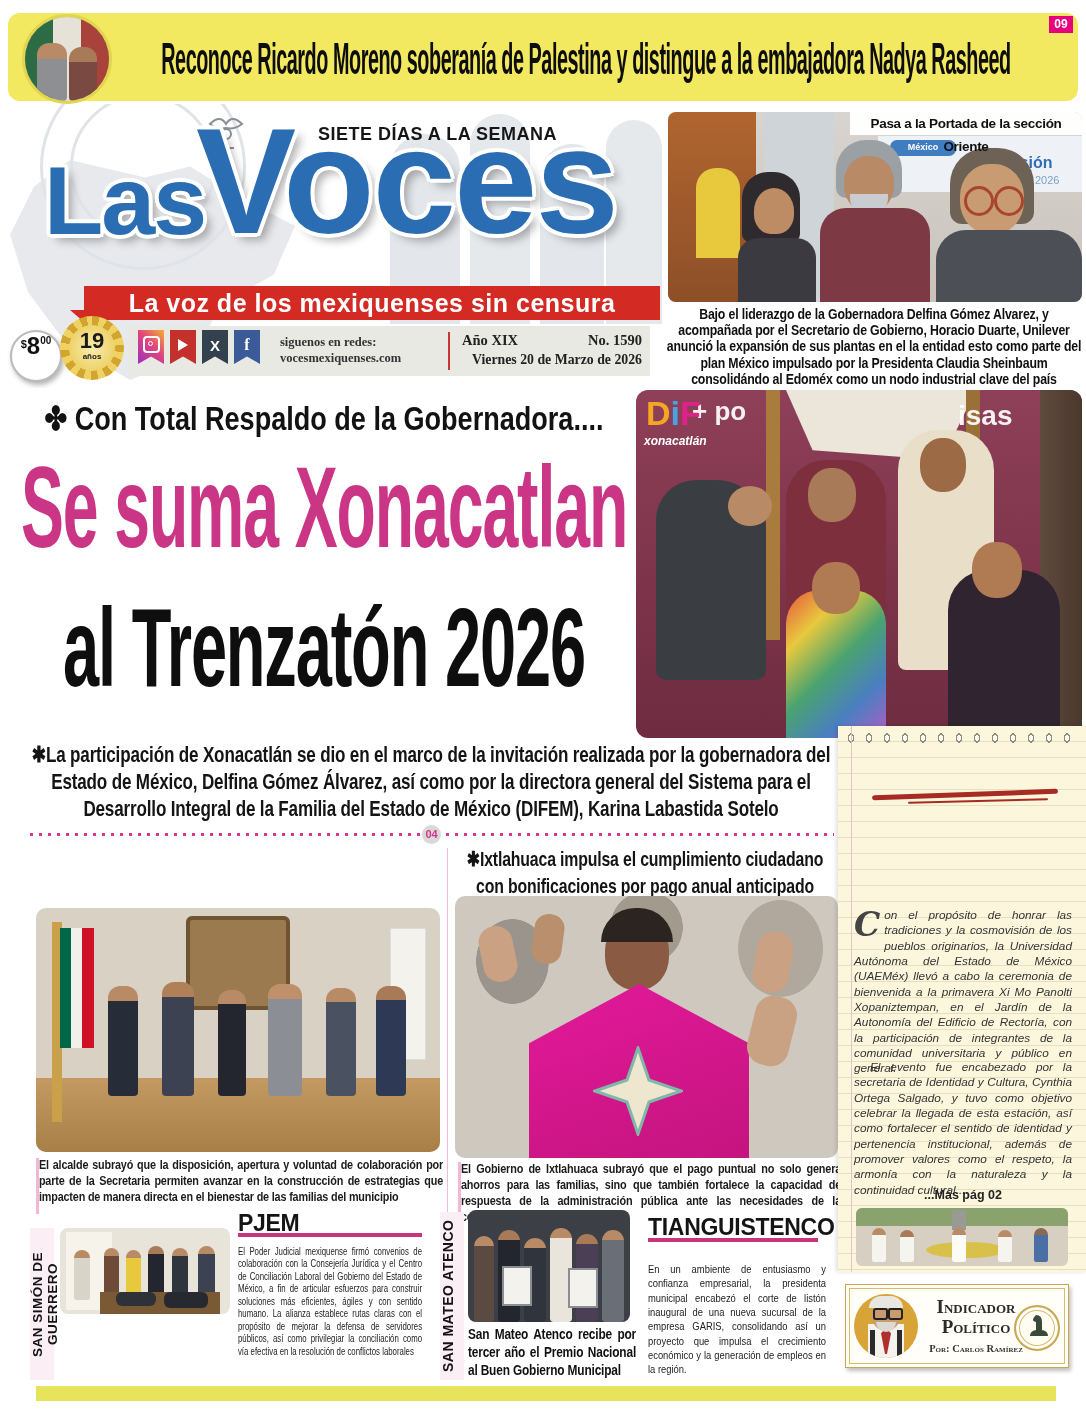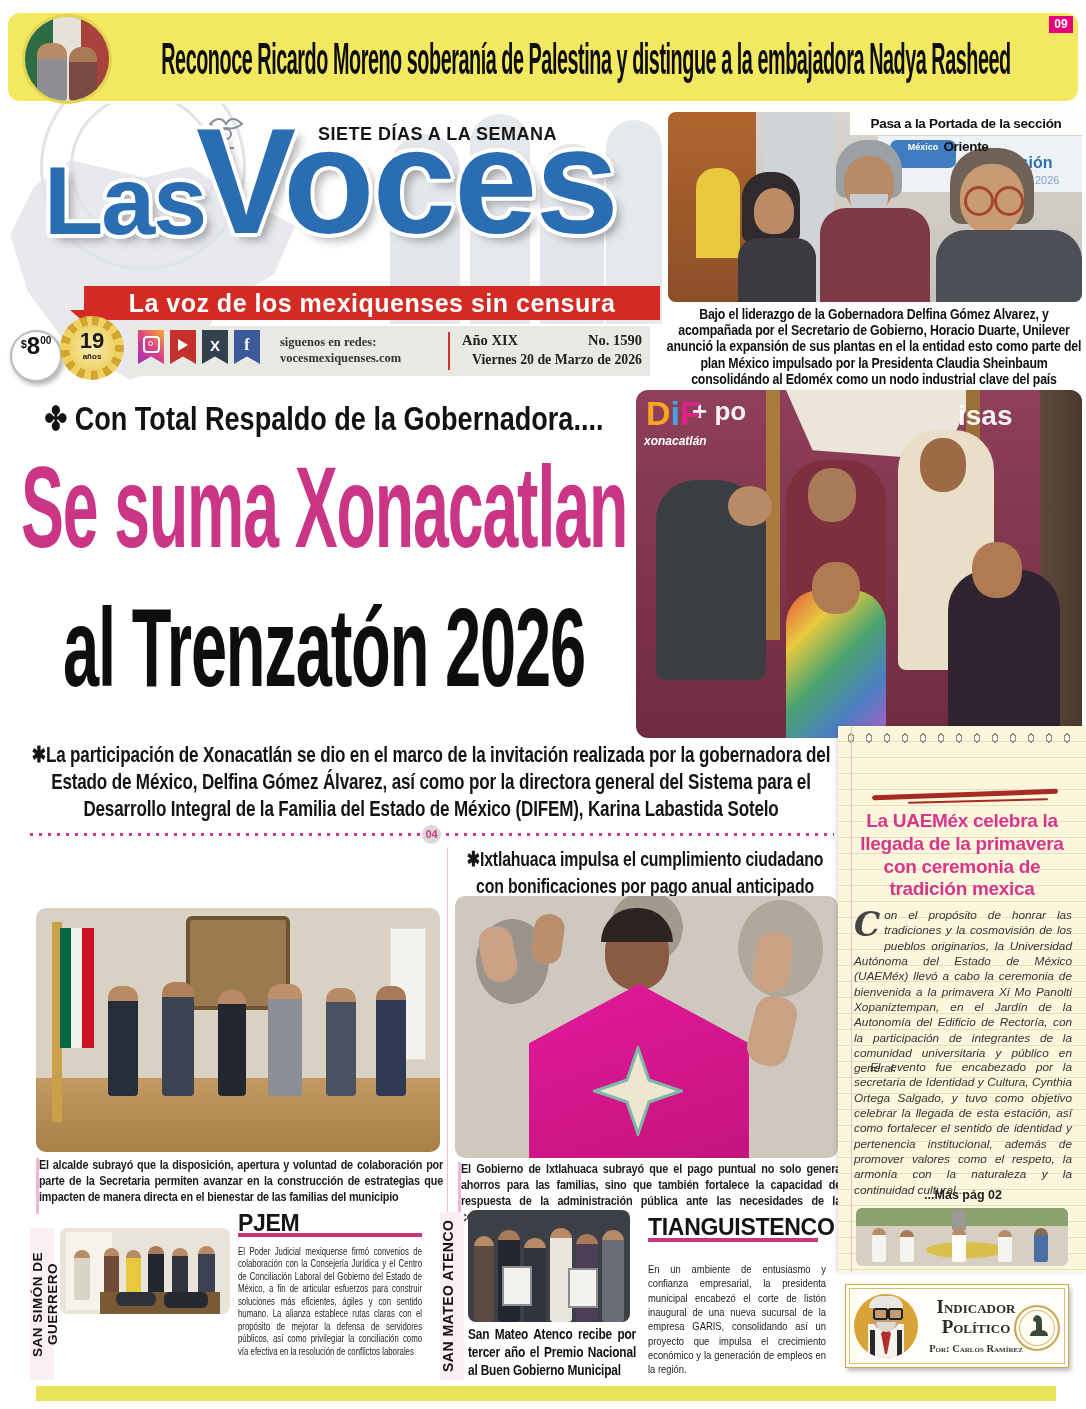--- a/index.html
+++ b/index.html
@@ -151,21 +151,21 @@
         </div>
         <div style="text-align:right;font-size:13.8px;">Viernes 20 de Marzo de 2026</div>
       </div>
     </div>
   </div>
 
   <div class="photo" style="left:668px;top:112px;width:414px;height:190px;border-radius:8px;background:linear-gradient(180deg,#d8d4cf,#c8c2ba);">
     <div class="shp" style="left:0;top:0;width:88px;height:100%;background:linear-gradient(180deg,#b0652f,#8d4f28);"></div>
     <div class="shp" style="left:96px;top:0;width:70px;height:100%;background:#cfd4d8;"></div>
     <div class="shp" style="left:210px;top:24px;width:204px;height:56px;background:#eef2f6;"></div>
-    <div class="shp" style="left:222px;top:28px;width:66px;height:28px;background:#3f7cc0;border-radius:7px;color:#fff;font-size:9px;font-weight:700;text-align:center;line-height:14px;">México</div>
+    <div class="shp" style="left:222px;top:28px;width:66px;height:16px;background:#3f7cc0;border-radius:7px;color:#fff;font-size:9px;font-weight:700;text-align:center;line-height:14px;">México</div>
     <div class="shp" style="left:300px;top:42px;color:#2f6db5;font-size:16px;font-weight:700;">e Inversión</div>
     <div class="shp" style="left:318px;top:62px;color:#7f9ec4;font-size:11px;">marzo de 2026</div>
     <div class="shp" style="left:28px;top:56px;width:44px;height:90px;background:#e8c93e;border-radius:20px 20px 0 0;"></div>
     <div class="shp" style="left:74px;top:60px;width:58px;height:70px;background:#2f2a2e;border-radius:26px 26px 8px 8px;"></div>
     <div class="shp" style="left:86px;top:76px;width:40px;height:46px;background:#bd8c64;border-radius:50% 50% 42% 42%;"></div>
     <div class="shp" style="left:70px;top:126px;width:78px;height:64px;background:#3a3a40;border-radius:20px 20px 0 0;"></div>
     <div class="shp" style="left:168px;top:28px;width:66px;height:58px;background:#9aa0a4;border-radius:30px 30px 10px 10px;"></div>
     <div class="shp" style="left:176px;top:44px;width:50px;height:56px;background:#b98a66;border-radius:46%;"></div>
     <div class="shp" style="left:182px;top:82px;width:38px;height:22px;background:#c9cdd1;border-radius:0 0 18px 18px;"></div>
     <div class="shp" style="left:152px;top:96px;width:110px;height:94px;background:#7e3a44;border-radius:26px 26px 0 0;"></div>
@@ -306,21 +306,20 @@
   <div class="sectline" style="left:648px;top:1238px;width:170px;"></div>
   <div class="fit" style="left:648px;top:1262px;width:178px;height:118px;">
     <div class="in j" style="--sx:.84;width:212px;font-size:11.2px;font-weight:500;line-height:1.28;color:#222;">En un ambiente de entusiasmo y confianza empresarial, la presidenta municipal encabezó el corte de listón inaugural de una nueva sucursal de la empresa GARIS, consolidando así un proyecto que impulsa el crecimiento económico y la generación de empleos en la región.</div>
   </div>
 
   <div class="notepad">
     <div class="holes"></div>
     <div class="shp" style="left:13px;top:0;width:1px;height:100%;background:#e6c4c4;"></div>
     <div class="scribble"></div>
     <div class="scribble2"></div>
-    <div class="nota-hl">La UAEMéx celebra la llegada de la primavera con ceremonia de tradición mexica</div>
     <div class="nota-body" style="top:182px;">
       <span class="dropcap">C</span><span>on el propósito de honrar las tradiciones y la cosmovisión de los pueblos originarios, la Universidad Autónoma del Estado de México (UAEMéx) llevó a cabo la ceremonia de bienvenida a la primavera Xi Mo Panolti Xopaniztempan, en el Jardín de la Autonomía del Edificio de Rectoría, con la participación de integrantes de la comunidad universitaria y público en general.</span>
     </div>
     <div class="nota-body" style="top:334px;text-indent:16px;">El evento fue encabezado por la secretaria de Identidad y Cultura, Cynthia Ortega Salgado, y tuvo como objetivo celebrar la llegada de esta estación, así como fortalecer el sentido de identidad y pertenencia institucional, además de promover valores como el respeto, la armonía con la naturaleza y la continuidad cultural....</div>
     <div class="abs" style="left:16px;top:462px;width:218px;text-align:center;font-weight:800;font-size:12.5px;color:#222;">...Más pág  02</div>
     <div class="photo" style="left:18px;top:482px;width:212px;height:58px;border-radius:6px;background:#d6cfc2;">
       <div class="shp" style="left:0;top:0;width:100%;height:18px;background:#8aa26e;"></div>
       <div class="shp" style="left:96px;top:2px;width:14px;height:20px;background:#9a9a94;"></div>
       <div class="shp" style="left:70px;top:34px;width:80px;height:16px;background:#d9c04a;border-radius:50%;"></div>
       <div class="per" style="left:16px;top:20px;width:14px;height:34px;background:linear-gradient(180deg,#b98a66 0 7px,#f6f4ee 7px);"></div>

